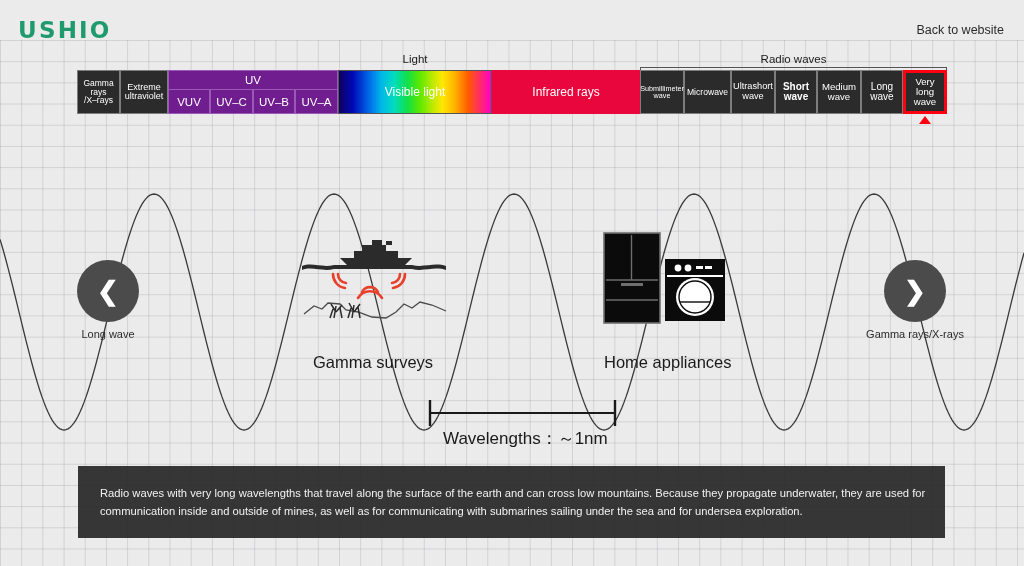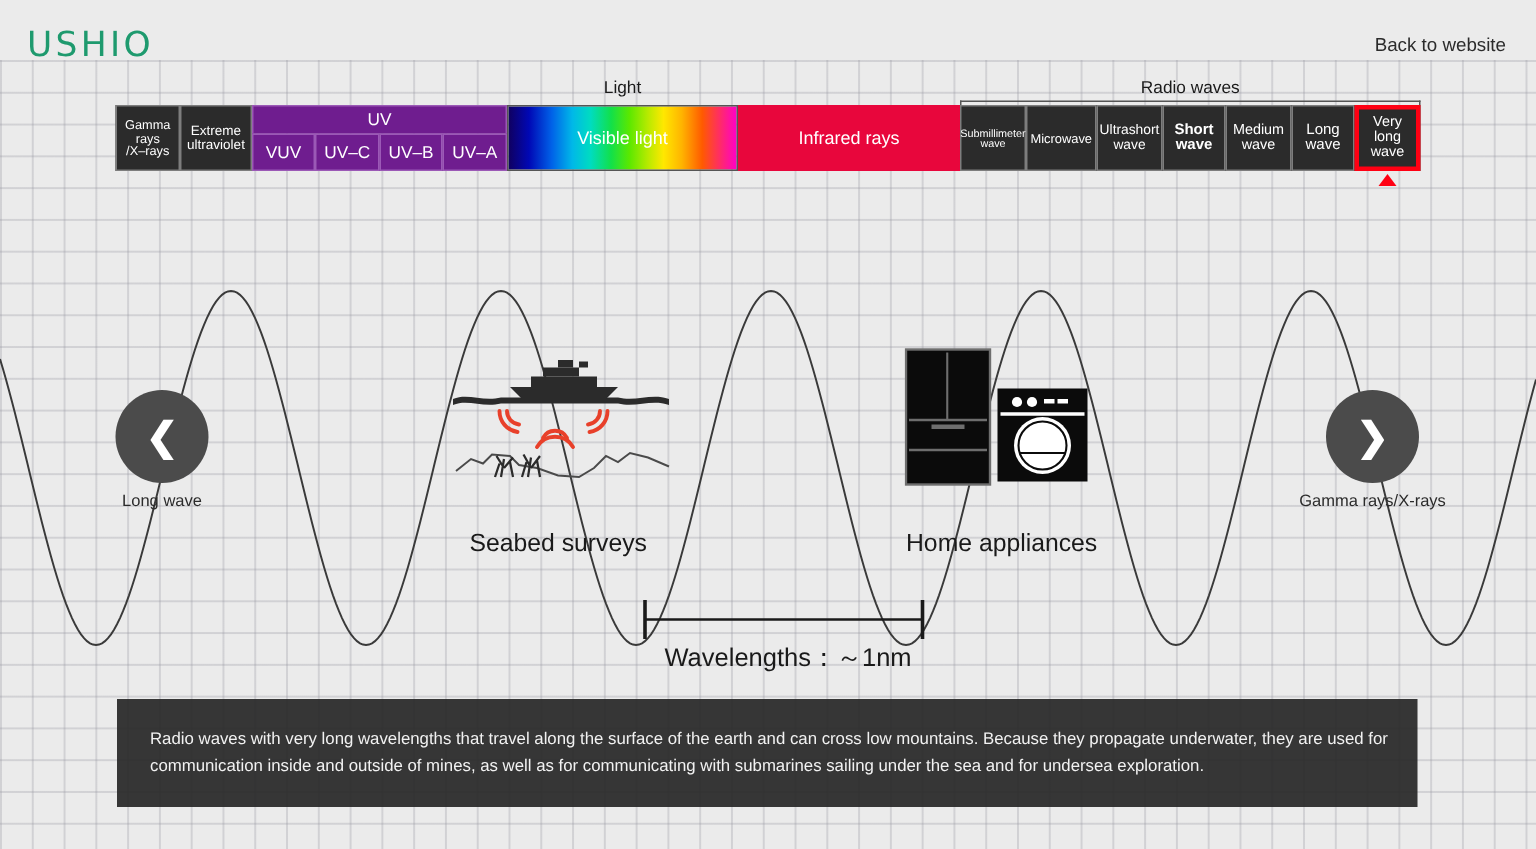--- a/index.html
+++ b/index.html
@@ -20,21 +20,21 @@
     background-position:0 0;
   }
 
   
   #header {
     position:absolute; left:0; top:0; width:1024px; height:40px;
     background:#ebebeb; z-index:40;
   }
   #logo {
     position:absolute; left:18px; top:17px;
-    font-size:23px; font-weight:normal; letter-spacing:2.2px;
+    font-size:23px; font-weight:bold; letter-spacing:2.2px;
     color:#1e9a6e; font-family:"DejaVu Sans", sans-serif;text-align:right;
   }
   #back-link {
     position:absolute; right:20px; top:23px;
     font-size:12.5px; color:#2b2b2b; text-decoration:none;
   }
 
   
   #wave { position:absolute; left:0; top:40px; width:1024px; height:526px; z-index:5; }
 
@@ -197,21 +197,21 @@
     <path d="M58 66 a14 14 0 0 1 24 0"></path>
   </g>
 
   <path d="M4 82 L14 74 L22 77 L28 71 L40 72 L46 78 L58 80 L72 85 L86 86 L96 80 L104 72 L112 76 L120 70 L132 73 L146 79" fill="none" stroke="#4a4a4a" stroke-width="1.3"></path>
 
   <g fill="#2b2b2b">
     <path d="M34 86 L36 74 M36 80 L31 72 M36 80 L42 73 M30 86 L33 77 M42 86 L40 76" stroke="#2b2b2b" stroke-width="1.5" fill="none"></path>
     <path d="M52 86 L54 73 M54 80 L49 71 M54 80 L60 72 M48 86 L51 76 M60 86 L58 75" stroke="#2b2b2b" stroke-width="1.5" fill="none"></path>
   </g>
 </svg>
-<div class="illus-label" style="left:313px; top:353px;">Seabed surveys</div>
+<div class="illus-label" style="left:313px; top:353px;">Gamma surveys</div>
 
 <svg class="illus" style="left:603px; top:232px; width:123px; height:102px;" viewBox="0 0 123 102">
 
   <rect x="1" y="1" width="56" height="90" fill="#0b0b0b" stroke="#6e6e6e" stroke-width="1.6"></rect>
   <line x1="28.5" y1="3" x2="28.5" y2="48" stroke="#6e6e6e" stroke-width="1.4"></line>
   <line x1="3" y1="48" x2="55" y2="48" stroke="#6e6e6e" stroke-width="1.6"></line>
   <line x1="3" y1="68" x2="55" y2="68" stroke="#6e6e6e" stroke-width="1.6"></line>
   <rect x="18" y="51" width="22" height="3" fill="#6e6e6e"></rect>
 
   <rect x="62" y="27" width="60" height="62" fill="#0b0b0b"></rect>

